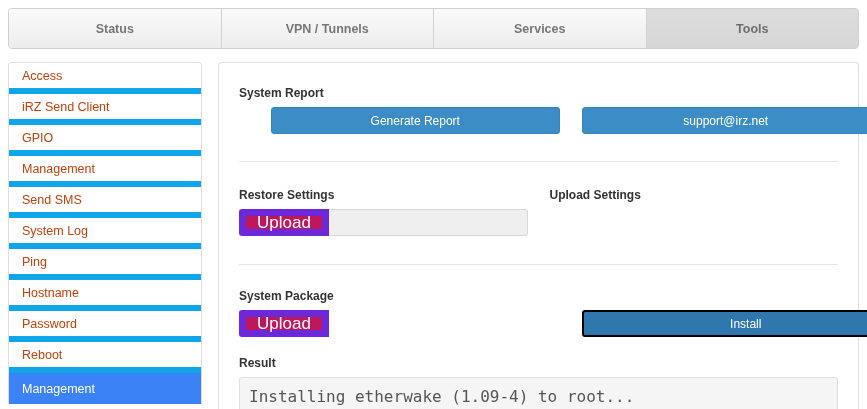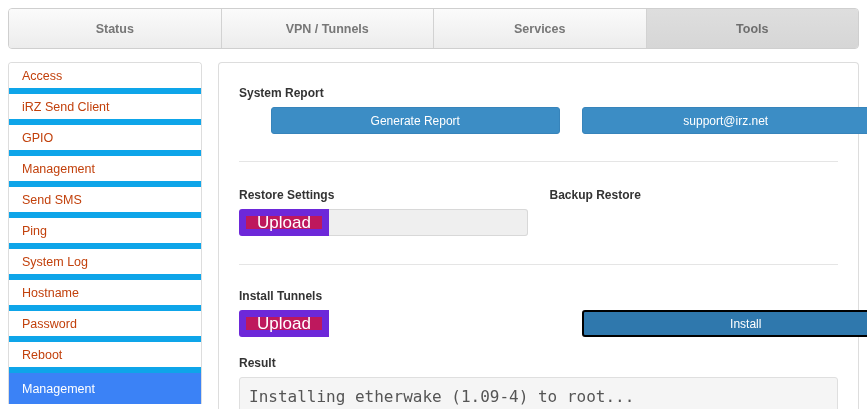--- a/index.html
+++ b/index.html
@@ -209,24 +209,24 @@
   <div class="side-item">
       <span>GPIO</span>
     </div>
   <div class="side-item">
       <span>Management</span>
     </div>
   <div class="side-item">
       <span>Send SMS</span>
     </div>
   <div class="side-item">
+      <span>System Log</span>
+    </div>
+  <div class="side-item">
       <span>Ping</span>
-    </div>
-  <div class="side-item">
-      <span>System Log</span>
     </div>
   <div class="side-item">
       <span>Hostname</span>
     </div>
   <div class="side-item">
       <span>Password</span>
     </div>
   <div class="side-item">
       <span>Reboot</span>
     </div>
@@ -254,29 +254,29 @@
 
   <div class="row">
     <div class="col">
       <div class="sec-label">Restore Settings</div>
       <div class="filewrap">
         <div class="upload-btn">Upload</div>
         <div class="file-field"></div>
       </div>
     </div>
     <div class="col">
-      <div class="sec-label">Backup Restore</div>
+      <div class="sec-label">Upload Settings</div>
     </div>
   </div>
 
   <div style="height:28px;"></div>
   <div class="divider"></div>
   <div style="height:16px;"></div>
 
-  <div class="sec-label">Install Tunnels</div>
+  <div class="sec-label">System Package</div>
   <div class="row">
     <div class="col">
       <div class="filewrap">
         <div class="upload-btn">Upload</div>
       </div>
     </div>
     <div class="col">
       <div class="btn focused">Install</div>
     </div>
   </div>

